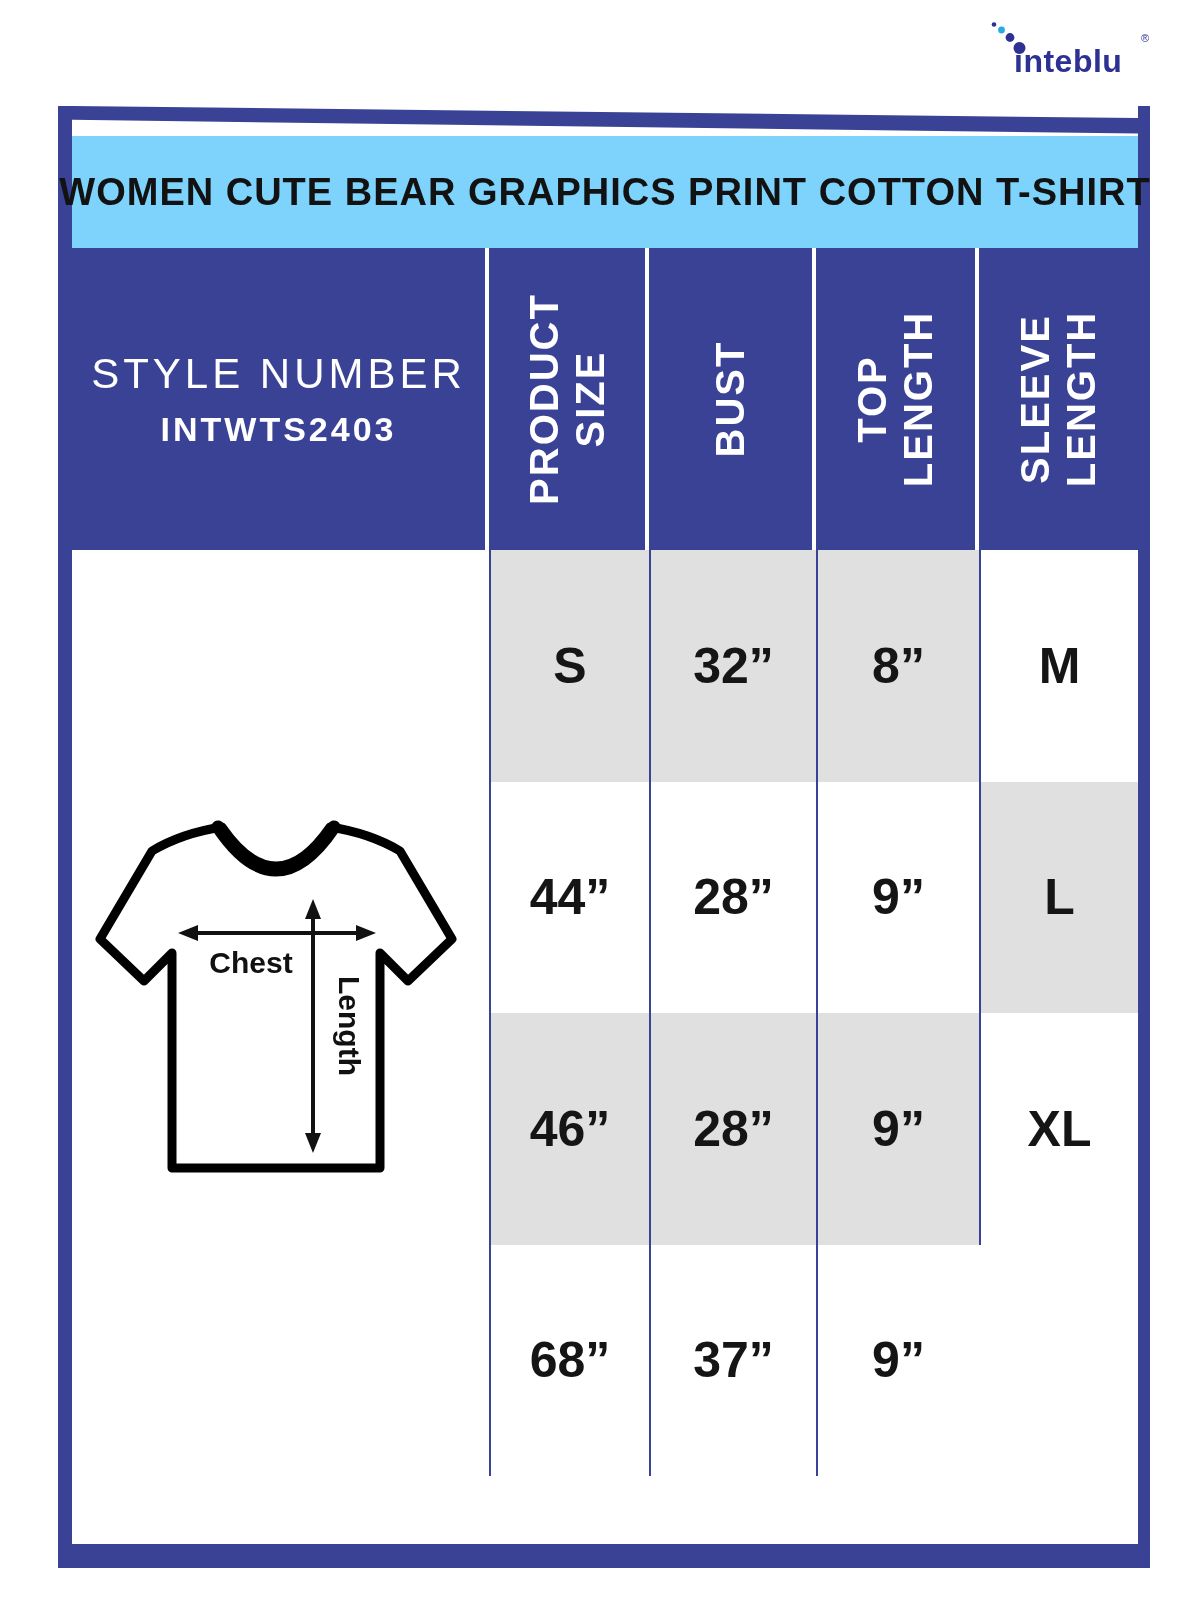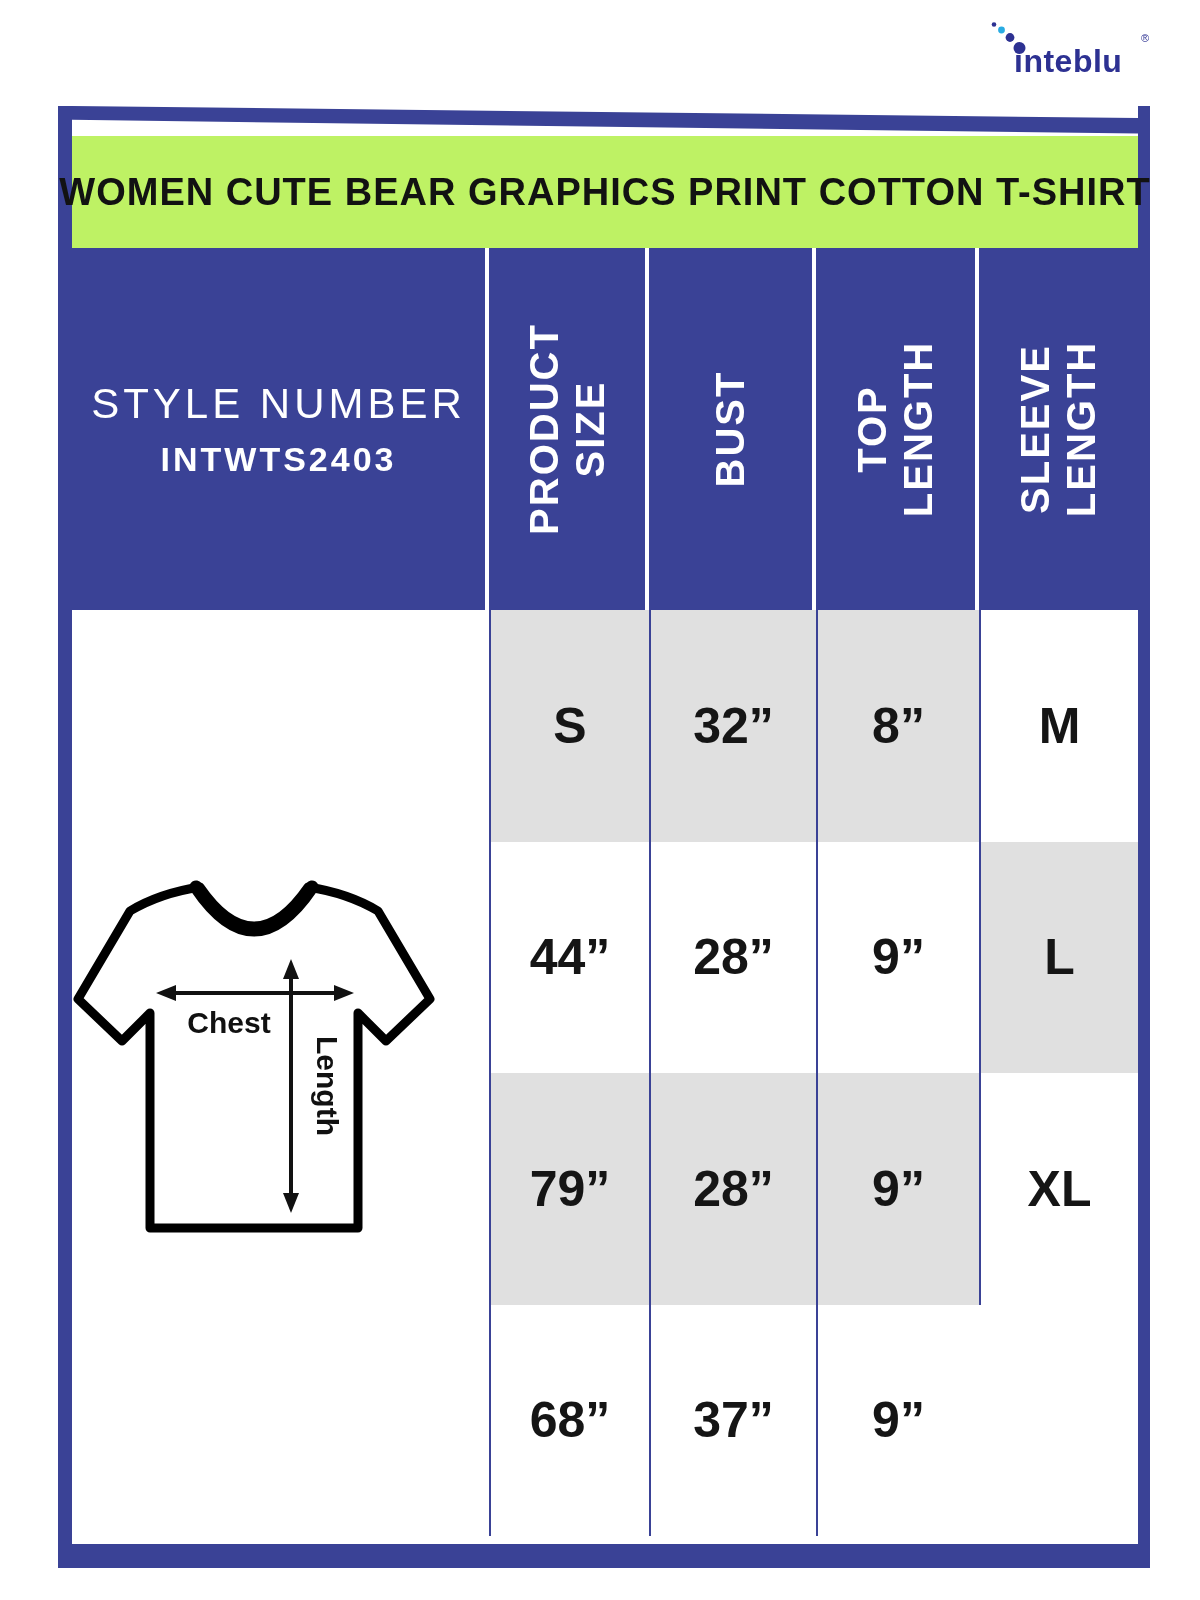--- a/index.html
+++ b/index.html
@@ -22,47 +22,47 @@
     box-sizing:border-box;background:#fff;
     border-left:14px solid var(--blue);
     border-right:12px solid var(--blue);
     border-bottom:24px solid var(--blue);
   }
   .frame-top{
     height:30px;background:var(--blue);
     clip-path:polygon(0 0,100% 40%,100% 92%,0 46%);
   }
 
-  .title-row{height:112px;display:flex;align-items:center;justify-content:center;background:#bef264;}
+  .title-row{height:112px;display:flex;align-items:center;justify-content:center;background:#7dd3fc;}
   .title-row .title{font-size:38px;font-weight:700;letter-spacing:1px;color:#121212;white-space:nowrap;}
 
   
   .head-band{
-    height:362px;background:var(--blue);
+    height:302px;background:var(--blue);
     display:grid;grid-template-columns:417px 160px 167px 163px 159px;
   }
   .head-cell{display:flex;align-items:center;justify-content:center;box-sizing:border-box;}
   .head-cell.sep{border-right:4px solid #ffffff;}
   .style-box{text-align:center;color:#fff;}
   .style-label{font-size:42px;font-weight:400;letter-spacing:4px;}
   .style-number{font-size:34px;font-weight:700;letter-spacing:3px;margin-top:12px;}
   .vlabel{
     transform:rotate(-90deg);
     color:#fff;font-size:40px;font-weight:700;letter-spacing:2px;
     line-height:1.15;text-align:center;white-space:pre-line;
   }
 
   
   .data-grid{
     height:926px;display:grid;
     grid-template-columns:417px 160px 167px 163px 159px;
     grid-template-rows:repeat(4,1fr);
     background:#fff;
   }
-  .shirt-cell{grid-row:1/5;grid-column:1;display:flex;align-items:center;justify-content:flex-start;background:#fff;}
+  .shirt-cell{grid-row:1/5;grid-column:1;display:flex;align-items:center;justify-content:center;background:#fff;}
   .cell{
     display:flex;align-items:center;justify-content:center;
     border-left:2px solid var(--blue);box-sizing:border-box;
     font-size:50px;font-weight:700;color:var(--ink);background:#fff;
   }
   .cell.alt{background:var(--gray);}
 </style>
 </head>
 <body>
 
@@ -137,21 +137,21 @@
       <div class="cell alt">S</div>
       <div class="cell alt">32”</div>
       <div class="cell alt">8”</div>
 
       <div class="cell">M</div>
       <div class="cell">44”</div>
       <div class="cell">28”</div>
       <div class="cell">9”</div>
 
       <div class="cell alt">L</div>
-      <div class="cell alt">79”</div>
+      <div class="cell alt">46”</div>
       <div class="cell alt">28”</div>
       <div class="cell alt">9”</div>
 
       <div class="cell">XL</div>
       <div class="cell">68”</div>
       <div class="cell">37”</div>
       <div class="cell">9”</div>
 
     </div>
   </div>

